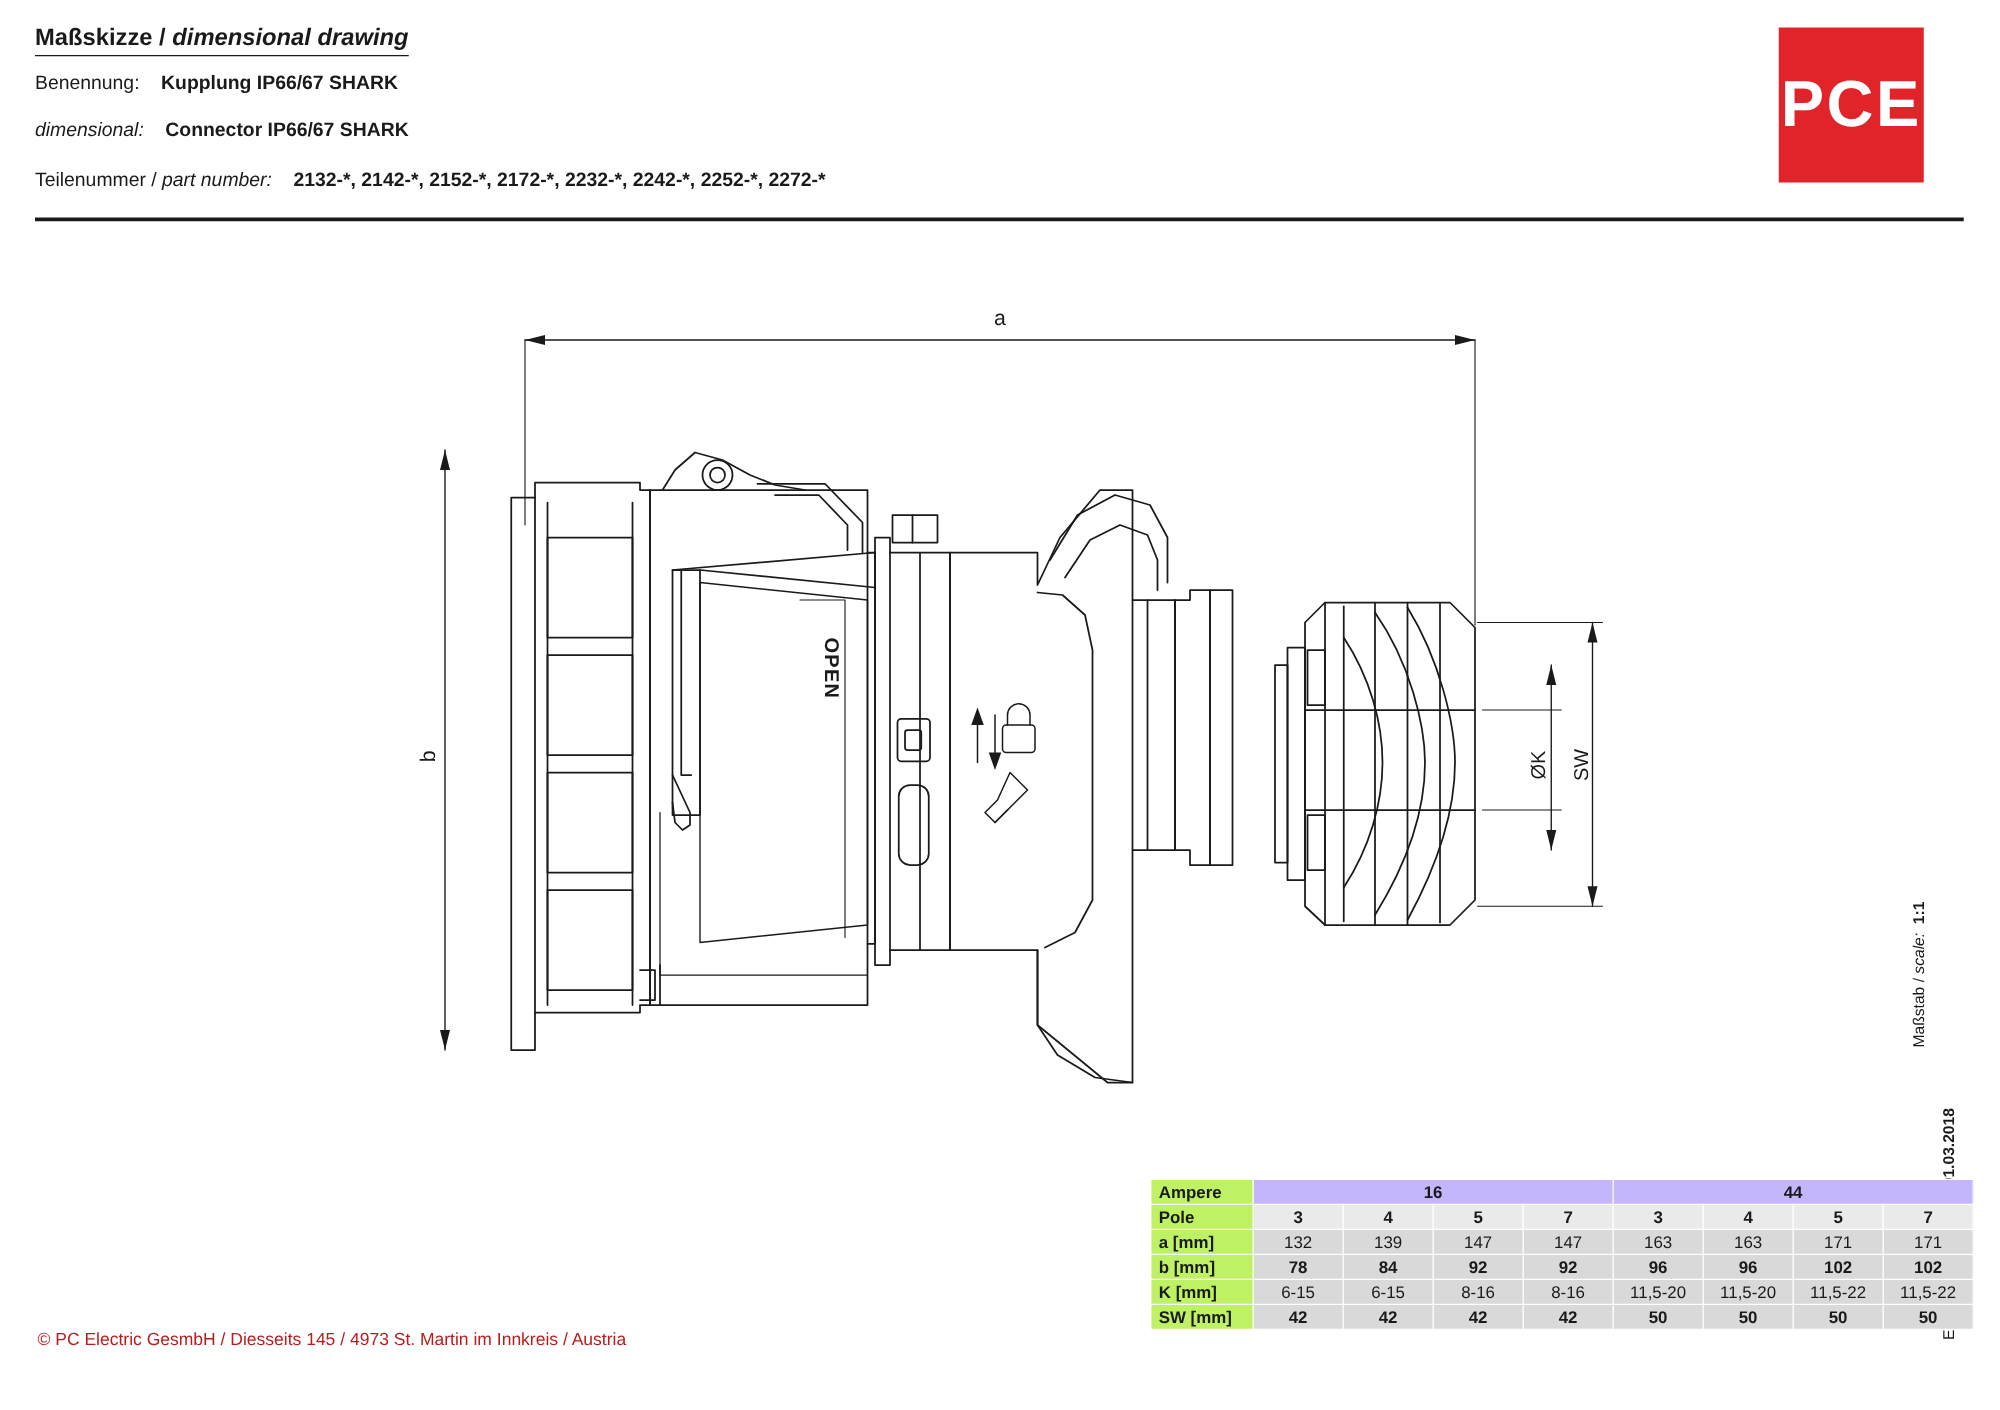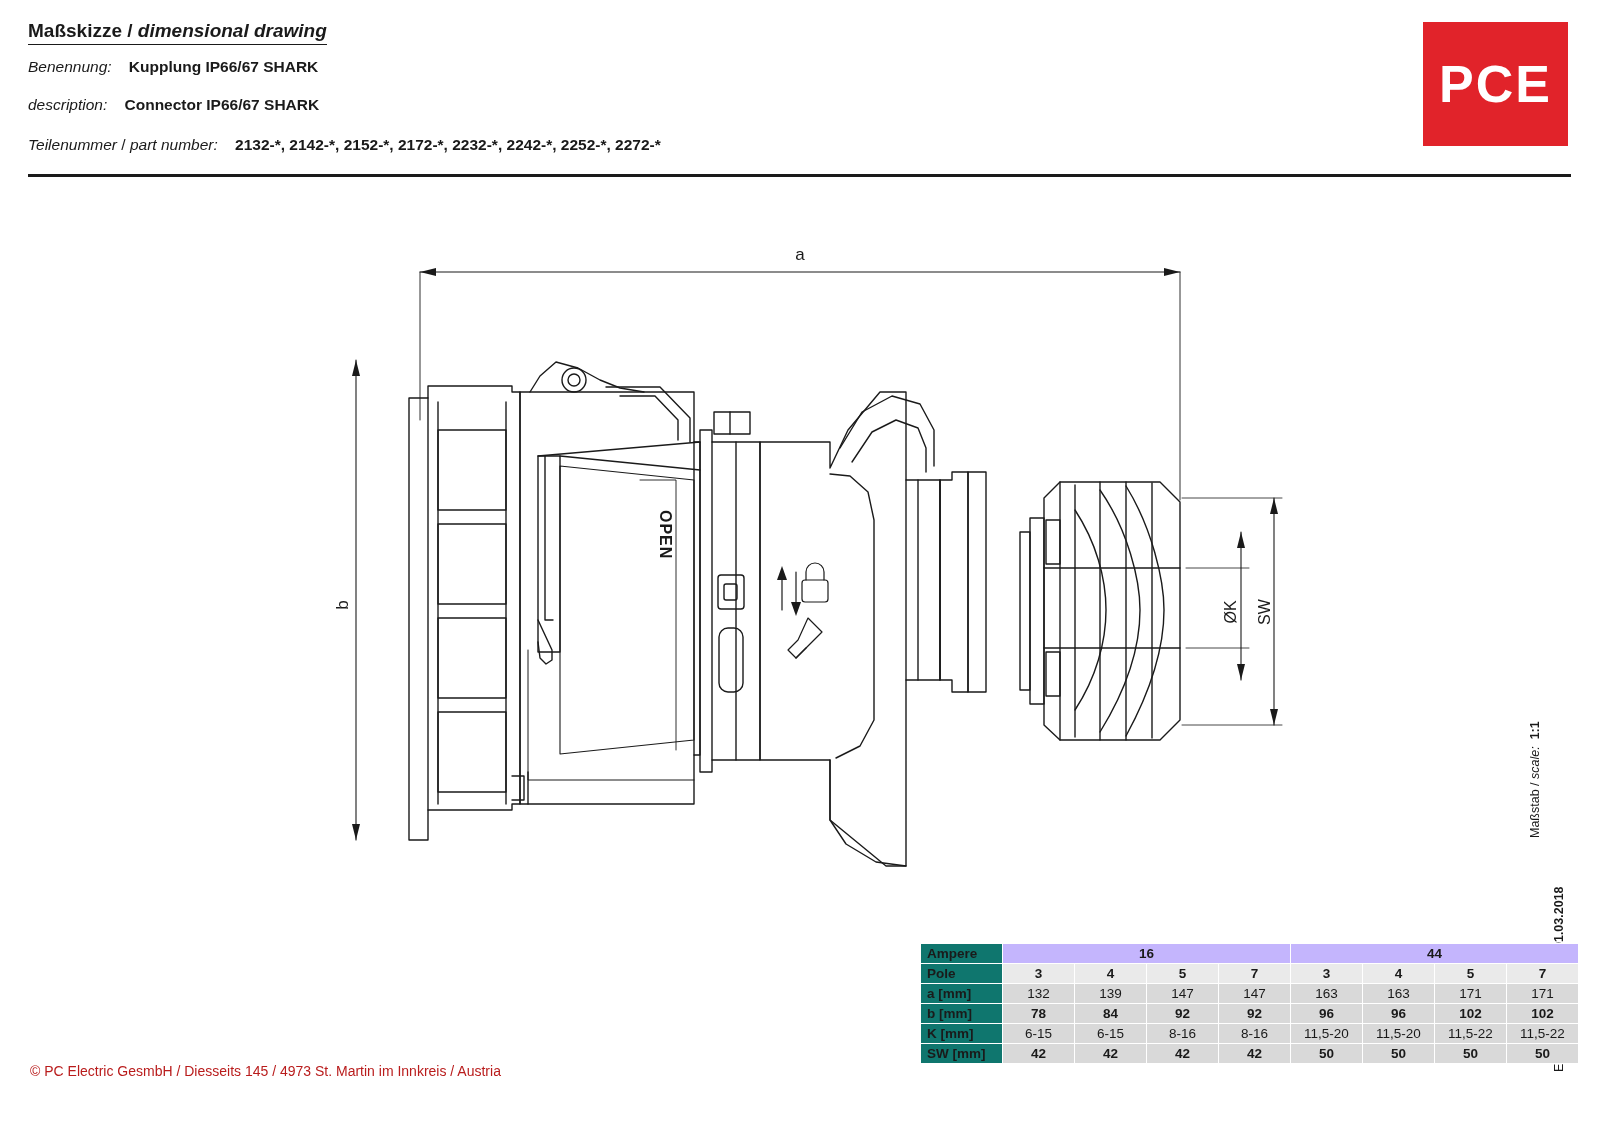--- a/index.html
+++ b/index.html
@@ -17,30 +17,30 @@
     position:absolute; left:0; top:0; width:1600px; height:180px;padding-left:35px;
   }
   #header .title {
     position:absolute; left:28px; top:20px;
     font-size:19px; font-weight:bold;
     border-bottom:1.5px solid #1a1a1a;
     padding-bottom:2px;
   }
   #header .title .it { font-style:italic; }
   .hrow { position:absolute; font-size:15.5px; white-space:nowrap; }
-  .hrow .lbl { display:inline-block;font-style:italic; }
+  .hrow .lbl { display:inline-block; }
   .hrow .val { font-weight:bold; }
   #row-benennung { left:28px; top:58px; }
   #row-description { left:28px; top:96px; }
   #row-partnumber { left:28px; top:136px; }
   #row-description .lbl { font-style:italic; }
   #row-partnumber .lbl2 { font-style:italic; }
 
   #pce-logo {
-    position:absolute; left:1423px; top:22px; width:145px; height:124px;
+    position:absolute; left:1423px; top:22px; width:116px; height:124px;
     background:#e1232a;
     color:#ffffff;
     font-weight:bold;
     font-size:52px;
     letter-spacing:2px;
     display:flex; align-items:center; justify-content:center;
   }
   #header-rule {
     position:absolute; left:28px; top:174px; width:1543px; height:3px;
     background:#1a1a1a;
@@ -75,21 +75,21 @@
     font-size:13.5px;
   }
   #spec-table td, #spec-table th {
     border:1px solid #ffffff;
     padding:2px 6px;
     text-align:center;
     height:19px;
     box-sizing:border-box;
   }
   #spec-table .rowhead {
-    background:#0f766e;
+    background:#bef264;
     text-align:left;
     font-weight:bold;
     width:82px;
     white-space:nowrap;
   }
   #spec-table td.val { background:#d9d9d9; width:72px; }
   #spec-table tr.alt td.val { background:#eaeaea; }
   #spec-table td.amp { background:#c4b5fd; font-weight:bold; }
   #spec-table td.bold { font-weight:bold; }
 </style>
@@ -102,21 +102,21 @@
     <span>Maßskizze</span><span> / </span><span class="it">dimensional drawing</span>
   </div>
 
   <div class="hrow" id="row-benennung">
     <span class="lbl">Benennung:</span>
     &nbsp;&nbsp;
     <span class="val">Kupplung IP66/67 SHARK</span>
   </div>
 
   <div class="hrow" id="row-description">
-    <span class="lbl">description:</span>
+    <span class="lbl">dimensional:</span>
     &nbsp;&nbsp;
     <span class="val">Connector IP66/67 SHARK</span>
   </div>
 
   <div class="hrow" id="row-partnumber">
     <span class="lbl">Teilenummer</span><span> / </span><span class="lbl2">part number:</span>
     &nbsp;&nbsp;
     <span class="val">2132-*, 2142-*, 2152-*, 2172-*, 2232-*, 2242-*, 2252-*, 2272-*</span>
   </div>
 

